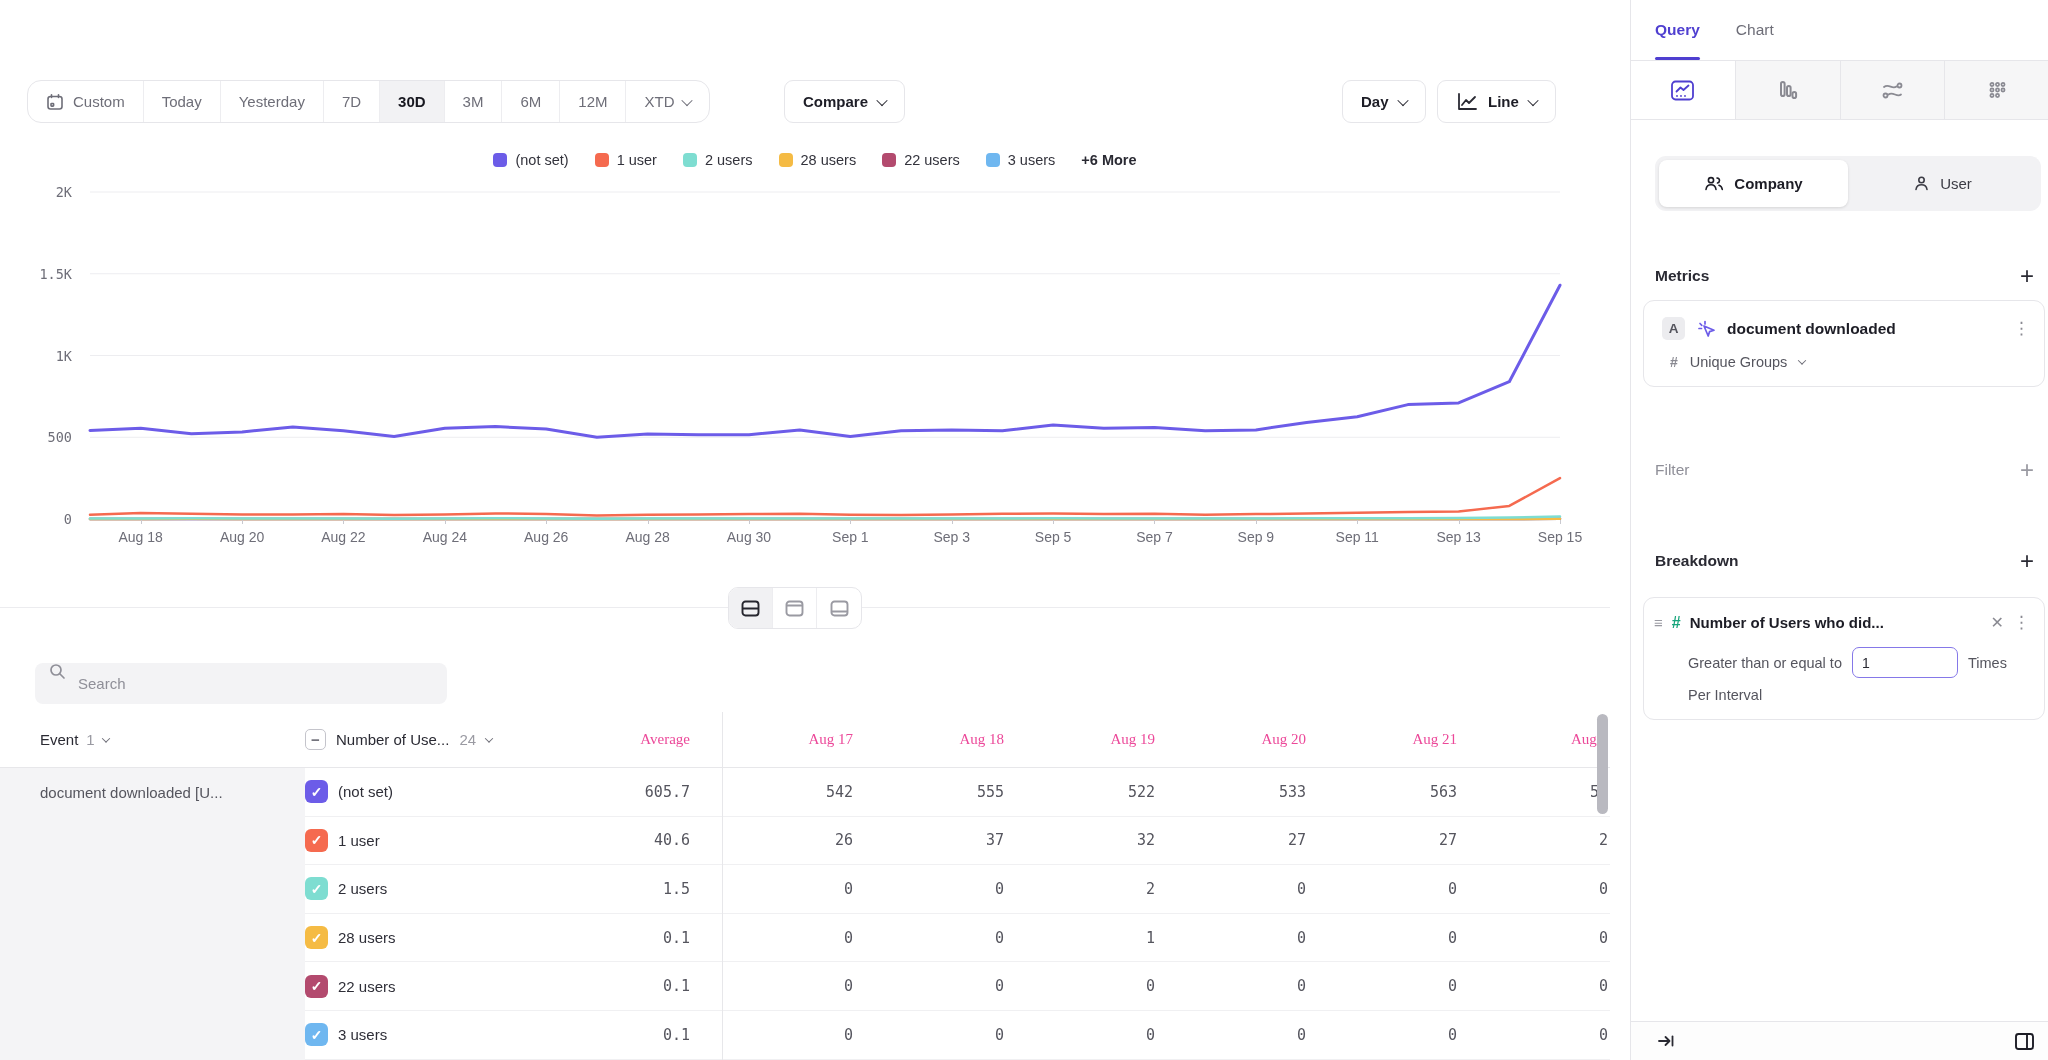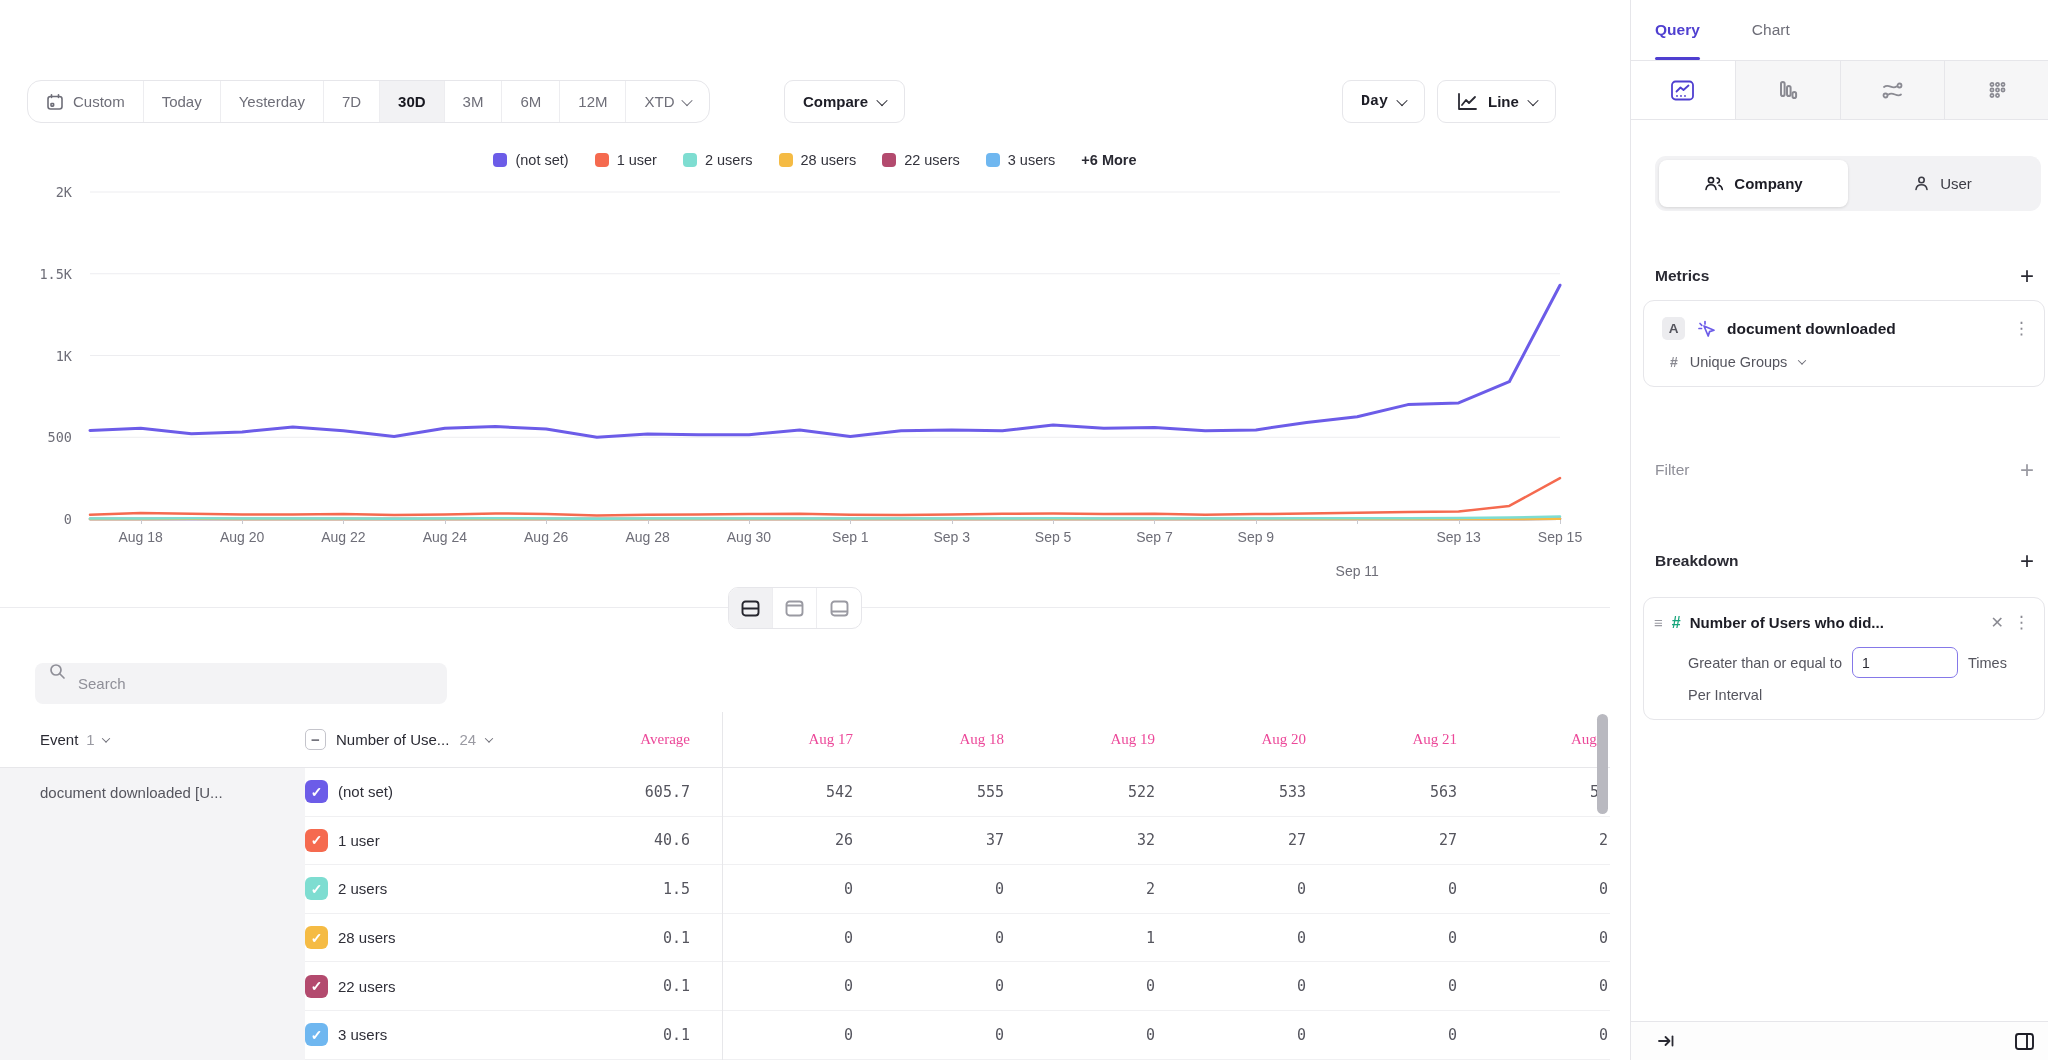--- a/index.html
+++ b/index.html
@@ -77,21 +77,21 @@
     color:#fff;font-size:14px;font-weight:bold;flex:0 0 auto;}
   .mbox{width:21px;height:21px;border-radius:5px;border:1.5px solid #c4c4cb;background:#fff;
     display:flex;align-items:center;justify-content:center;color:#6e6e78;font-size:15px;font-weight:bold;}
   .serieslabel{font-size:15px;color:#2f2f38;}
   .vdiv{left:722px;top:712px;width:1px;height:348px;background:#e7e7ea;}
   .scrollbar{left:1597px;top:714px;width:11px;height:100px;background:#b9b9c0;border-radius:6px;}
 
   
   .panel{left:1630px;top:0;width:418px;height:1060px;background:#fff;border-left:1px solid var(--line);}
   .tabs{position:absolute;left:0;top:0;width:418px;height:61px;display:flex;
-    gap:52px;padding-left:24px;border-bottom:1px solid var(--line);}
+    gap:36px;padding-left:24px;border-bottom:1px solid var(--line);}
   .tab{font-size:15.5px;color:#6e6e78;cursor:pointer;height:100%;display:flex;align-items:center;position:relative;}
   .tab.active{color:var(--purple);font-weight:bold;}
   .tab.active::after{content:"";position:absolute;left:0;right:0;bottom:0;height:3px;background:var(--purple);border-radius:2px;}
   .charttypes{position:absolute;left:0;top:61px;width:418px;height:59px;display:flex;}
   .ct{flex:1;display:flex;align-items:center;justify-content:center;background:#f6f6f7;
     border-right:1px solid var(--line);border-bottom:1px solid var(--line);color:#8a8a92;cursor:pointer;}
   .ct:last-child{border-right:none;}
   .ct.active{background:#fff;color:var(--purple);}
   .toggle{position:absolute;left:24px;top:156px;width:386px;height:55px;background:#f2f2f4;
     border-radius:11px;display:flex;padding:4px;}
@@ -165,21 +165,21 @@
       </div>
       <div class="range-item">
         <span>XTD</span>
         <span class="chev"></span>
       </div>
     </div>
   <div class="abs btn" style="left:784px;top:80px;">
     <span>Compare</span>
     <span class="chev dark"></span>
   </div>
-  <div class="abs btn" style="left:1342px;top:80px;font-family:Liberation Mono, monospace;">
+  <div class="abs btn" style="left:1342px;top:80px;">
     <span>Day</span>
     <span class="chev dark"></span>
   </div>
   <div class="abs btn" style="left:1437px;top:80px;text-align:center;">
     <span>
       <svg width="22" height="20" viewBox="0 0 22 20" fill="none" stroke="#2a2a33" stroke-width="1.8" stroke-linecap="round" stroke-linejoin="round">
         <path d="M3 2 L3 17 L20 17"></path>
           <path d="M6 13 L10 8 L13 11 L19 5"></path>
       </svg>
     </span>
@@ -252,21 +252,21 @@
       <div class="xlab" style="left: 850.345px; top: 344px;">Sep 1</div>
       <div class="tick" style="left: 951.724px; top: 335px;"></div>
       <div class="xlab" style="left: 951.724px; top: 344px;">Sep 3</div>
       <div class="tick" style="left: 1053.1px; top: 335px;"></div>
       <div class="xlab" style="left: 1053.1px; top: 344px;">Sep 5</div>
       <div class="tick" style="left: 1154.48px; top: 335px;"></div>
       <div class="xlab" style="left: 1154.48px; top: 344px;">Sep 7</div>
       <div class="tick" style="left: 1255.86px; top: 335px;"></div>
       <div class="xlab" style="left: 1255.86px; top: 344px;">Sep 9</div>
       <div class="tick" style="left: 1357.24px; top: 335px;"></div>
-      <div class="xlab" style="left: 1357.24px; top: 344px; margin-top: 34px;">Sep 11</div>
+      <div class="xlab" style="left: 1357.24px; top: 344px;">Sep 11</div>
       <div class="tick" style="left: 1458.62px; top: 335px;"></div>
       <div class="xlab" style="left: 1458.62px; top: 344px;">Sep 13</div>
       <div class="tick" style="left: 1560px; top: 335px;"></div>
       <div class="xlab" style="left: 1560px; top: 344px;">Sep 15</div>
     </div>
 
   <div class="abs divline"></div>
   <div class="abs layout-group">
     <div class="layout-item active">
       <svg width="19" height="17" viewBox="0 0 19 17" fill="none" stroke="currentColor" stroke-width="1.9">

